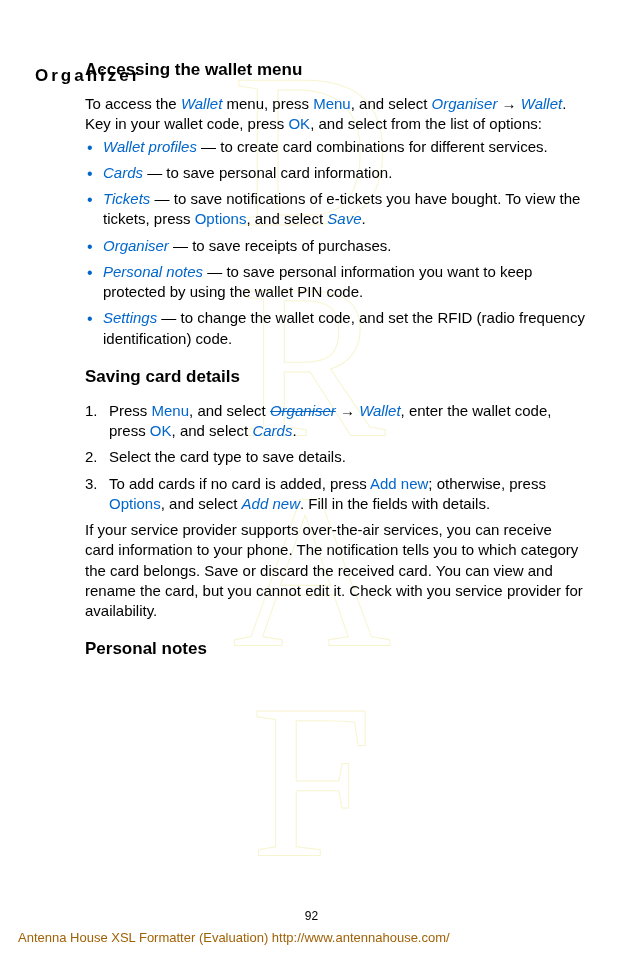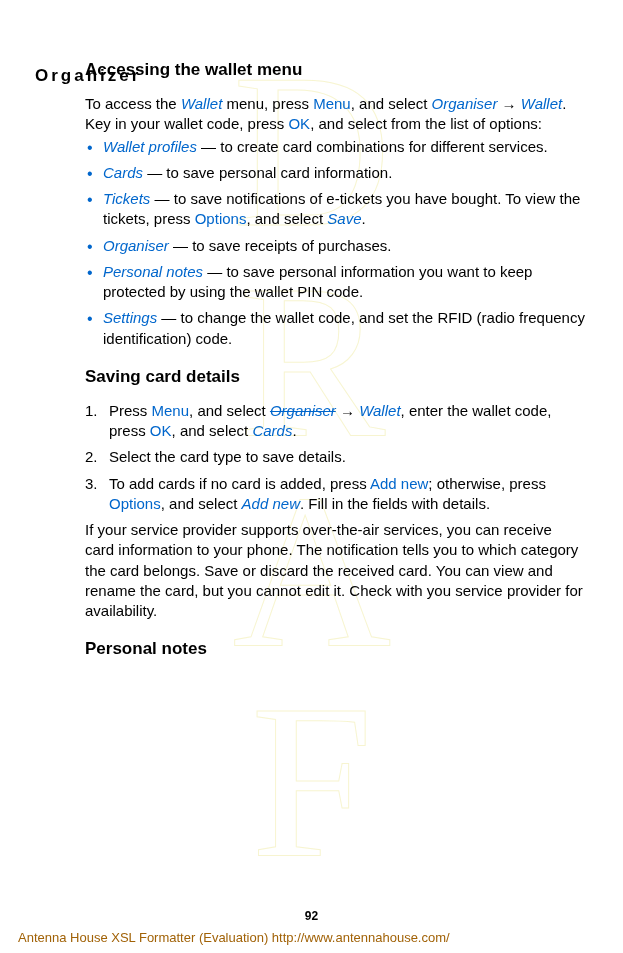--- a/index.html
+++ b/index.html
@@ -109,21 +109,21 @@
       font-weight: normal;
     }
     .arrow { font-family: Arial; }
     .page-number {
       position: absolute;
       bottom: 30px;
       left: 0;
       width: 623px;
       text-align: center;
       font-size: 12px;
-      font-weight: bold;
+      font-weight: normal;
     }
     .footer-eval {
       position: absolute;
       bottom: 8px;
       left: 18px;
       font-size: 13px;
       color: #a16207;
     }
     .after-list { margin-top: 4px; margin-bottom: 6px; }
   </style>

